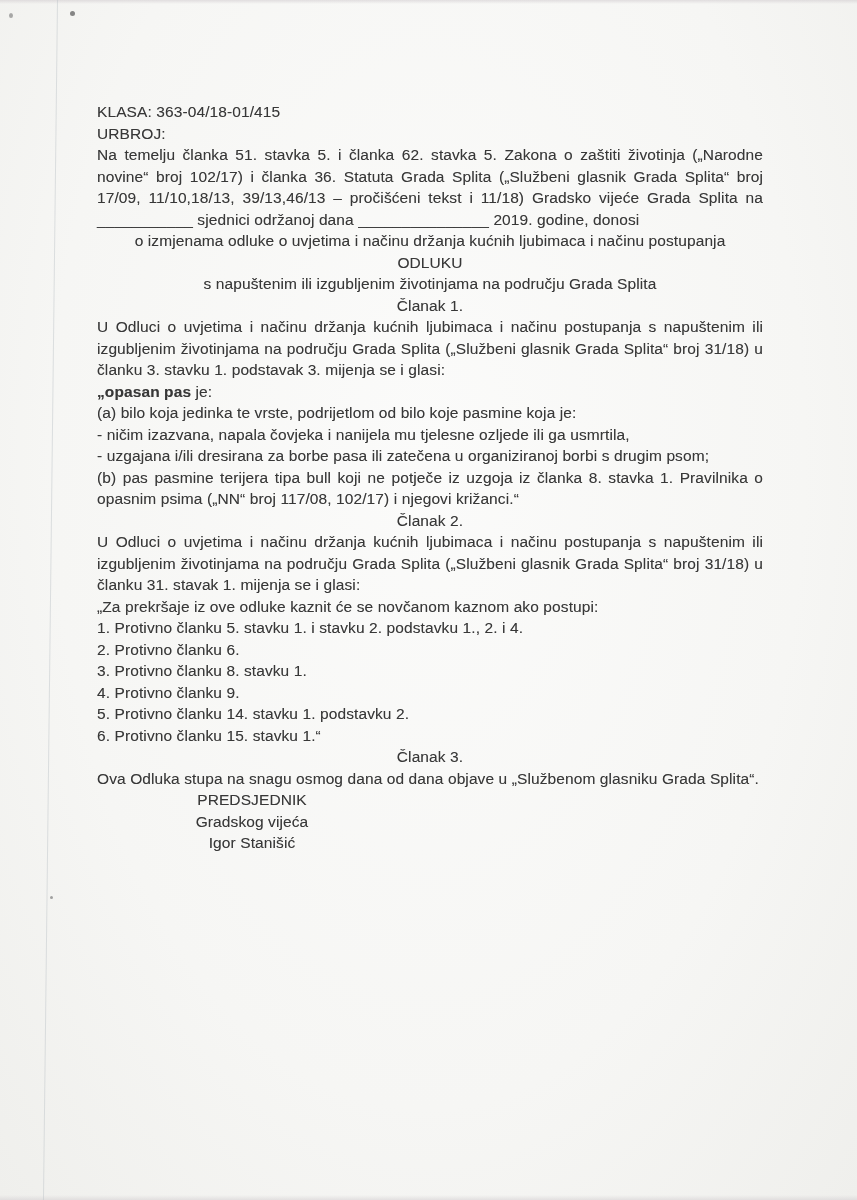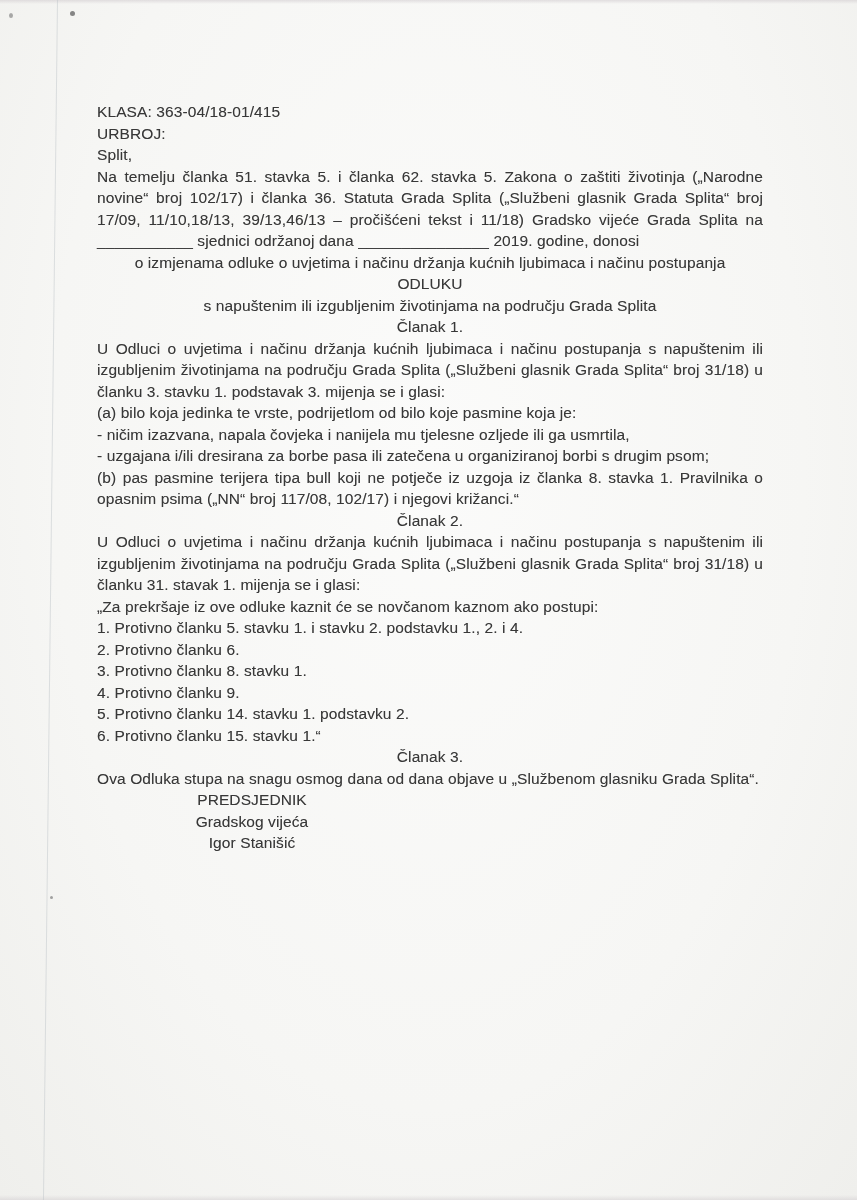--- a/index.html
+++ b/index.html
@@ -63,35 +63,35 @@
   <div class="scan-line"></div>
   <div class="speck speck-a"></div>
   <div class="speck speck-b"></div>
   <div class="speck speck-c"></div>
 
   <div class="doc">
 
     <div class="klasa-block">
       <div>KLASA: 363-04/18-01/415</div>
       <div>URBROJ:</div>
-      <div>Split,</div>
     </div>
 
     <p class="preamble just">Na temelju članka 51. stavka 5. i članka 62. stavka 5. Zakona o zaštiti životinja („Narodne novine“ broj 102/17) i članka 36. Statuta Grada Splita („Službeni glasnik Grada Splita“ broj 17/09, 11/10,18/13, 39/13,46/13 – pročišćeni tekst i 11/18) Gradsko vijeće Grada Splita na ___________ sjednici održanoj dana _______________ 2019. godine, donosi</p>
 
     <div class="title-block center">
       <div>o izmjenama odluke o uvjetima i načinu držanja kućnih ljubimaca i načinu postupanja</div>
       <div>ODLUKU</div>
       <div>s napuštenim ili izgubljenim životinjama na području Grada Splita</div>
     </div>
 
     <h2 class="clanak-heading">Članak 1.</h2>
 
     <p class="intro just">U Odluci o uvjetima i načinu držanja kućnih ljubimaca i načinu postupanja s napuštenim ili izgubljenim životinjama na području Grada Splita („Službeni glasnik Grada Splita“ broj 31/18) u članku 3. stavku 1. podstavak 3. mijenja se i glasi:</p>
 
+    <div class="def-line"><span class="bold">„opasan pas</span><span> je:</span></div>
 
     <div>(a) bilo koja jedinka te vrste, podrijetlom od bilo koje pasmine koja je:</div>
     <div class="sub-item">- ničim izazvana, napala čovjeka i nanijela mu tjelesne ozljede ili ga usmrtila,</div>
     <div class="sub-item">- uzgajana i/ili dresirana za borbe pasa ili zatečena u organiziranoj borbi s drugim psom;</div>
     <p class="just">(b) pas pasmine terijera tipa bull koji ne potječe iz uzgoja iz članka 8. stavka 1. Pravilnika o opasnim psima („NN“ broj 117/08, 102/17) i njegovi križanci.“</p>
 
     <h2 class="clanak-heading clanak2-heading">Članak 2.</h2>
 
     <p class="intro just">U Odluci o uvjetima i načinu držanja kućnih ljubimaca i načinu postupanja s napuštenim ili izgubljenim životinjama na području Grada Splita („Službeni glasnik Grada Splita“ broj 31/18) u članku 31. stavak 1. mijenja se i glasi:</p>
 

